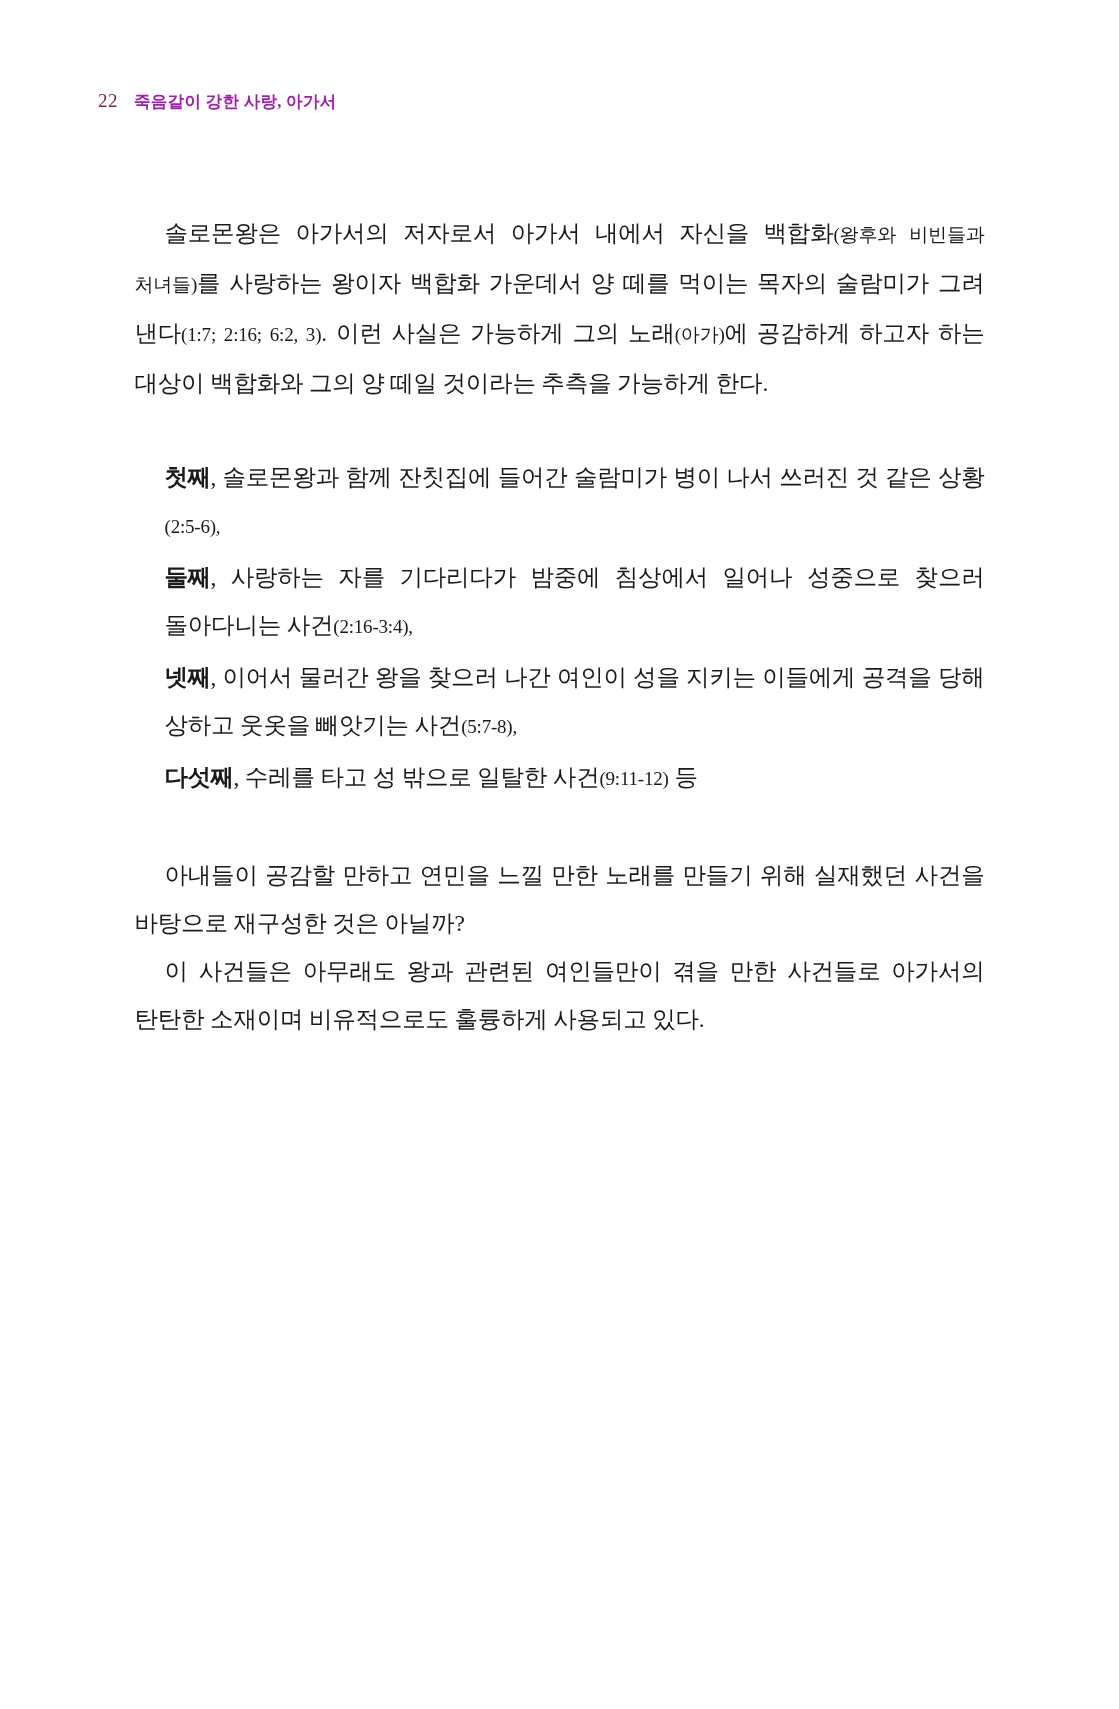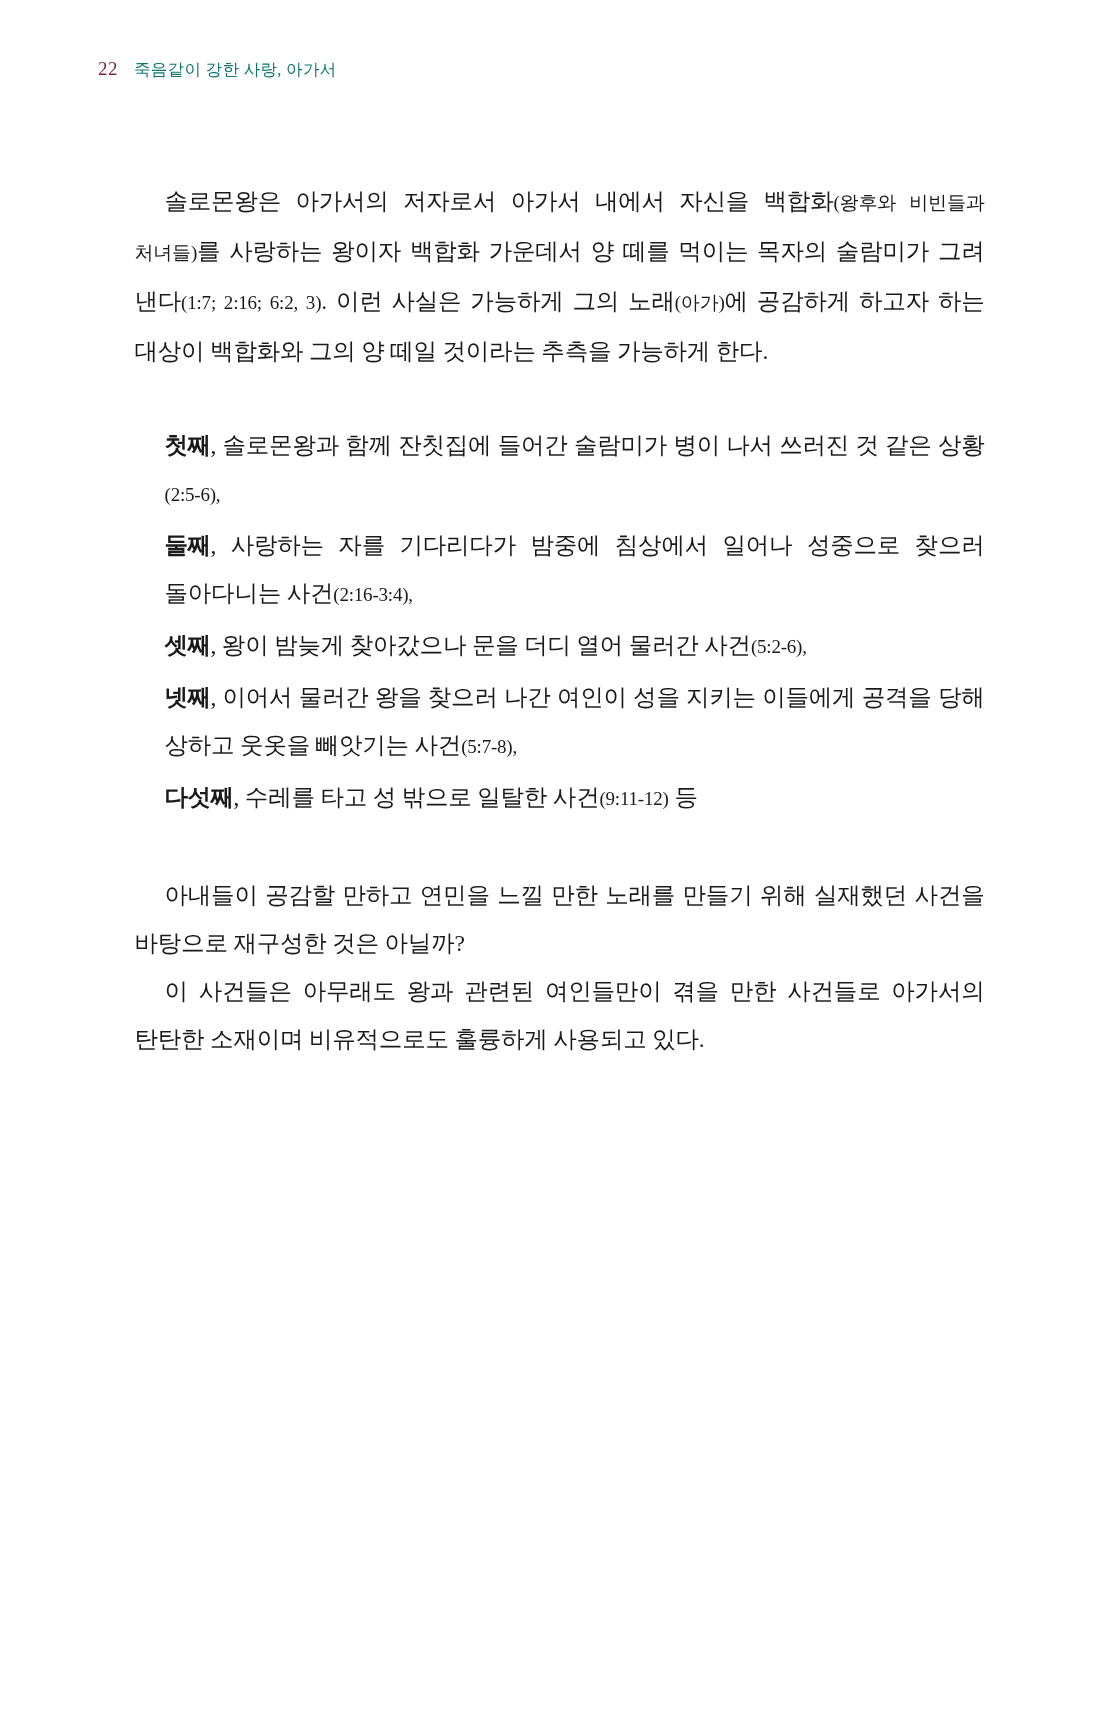--- a/index.html
+++ b/index.html
@@ -23,30 +23,32 @@
     box-sizing: border-box;
     padding: 58px 96px 40px 96px;
   }
   
   .runhead {
     display: flex;
     align-items: baseline;
     gap: 16px;
     padding-left: 2px;
     margin-bottom: 96px;
+    margin-top: 32px;
   }
   .runhead .folio {
     font-size: 19px;
     color: #7a2740;
     letter-spacing: 0.5px;
   }
   .runhead .title {
     font-size: 16.5px;
-    color: #0f766e;
+    color: #a21caf;
     letter-spacing: 0.3px;
+    font-weight: bold;
   }
 
   
   .body-col {
     width: 850px;
     margin: 0 auto;
   }
   p.para {
     margin: 0;
     font-size: 23.5px;
@@ -94,21 +96,20 @@
     <span class="title">죽음같이 강한 사랑, 아가서</span>
   </div>
 
   <div class="body-col">
 
     <p class="para indent"><span>솔로몬왕은 아가서의 저자로서 아가서 내에서 자신을 백합화</span><span class="small">(왕후와 비빈들과 처녀들)</span><span>를 사랑하는 왕이자 백합화 가운데서 양 떼를 먹이는 목자의 술람미가 그려 낸다</span><span class="small">(1:7; 2:16; 6:2, 3)</span><span>. 이런 사실은 가능하게 그의 노래</span><span class="small">(아가)</span><span>에 공감하게 하고자 하는 대상이 백합화와 그의 양 떼일 것이라는 추측을 가능하게 한다.</span></p>
 
     <div class="list-block">
       <p class="list-item"><span class="lead">첫째</span><span>, 솔로몬왕과 함께 잔칫집에 들어간 술람미가 병이 나서 쓰러진 것 같은 상황</span><span class="small">(2:5-6),</span></p>
       <p class="list-item"><span class="lead">둘째</span><span>, 사랑하는 자를 기다리다가 밤중에 침상에서 일어나 성중으로 찾으러 돌아다니는 사건</span><span class="small">(2:16-3:4),</span></p>
-      <p class="list-item"><span class="lead">셋째</span><span>, 왕이 밤늦게 찾아갔으나 문을 더디 열어 물러간 사건</span><span class="small">(5:2-6),</span></p>
       <p class="list-item"><span class="lead">넷째</span><span>, 이어서 물러간 왕을 찾으러 나간 여인이 성을 지키는 이들에게 공격을 당해 상하고 웃옷을 빼앗기는 사건</span><span class="small">(5:7-8),</span></p>
       <p class="list-item"><span class="lead">다섯째</span><span>, 수레를 타고 성 밖으로 일탈한 사건</span><span class="small">(9:11-12)</span><span> 등</span></p>
     </div>
 
     <p class="para indent"><span>아내들이 공감할 만하고 연민을 느낄 만한 노래를 만들기 위해 실재했던 사건을 바탕으로 재구성한 것은 아닐까?</span></p>
     <p class="para indent"><span>이 사건들은 아무래도 왕과 관련된 여인들만이 겪을 만한 사건들로 아가서의 탄탄한 소재이며 비유적으로도 훌륭하게 사용되고 있다.</span></p>
 
   </div>
 </div>
 

